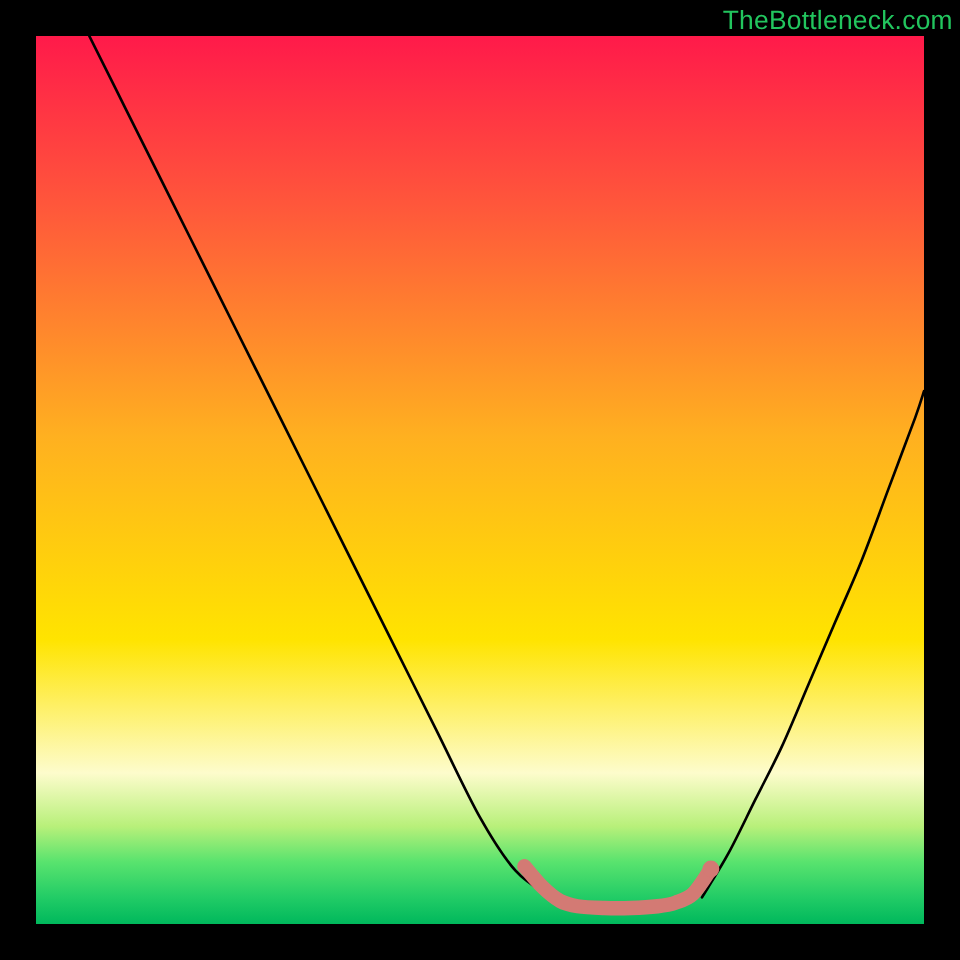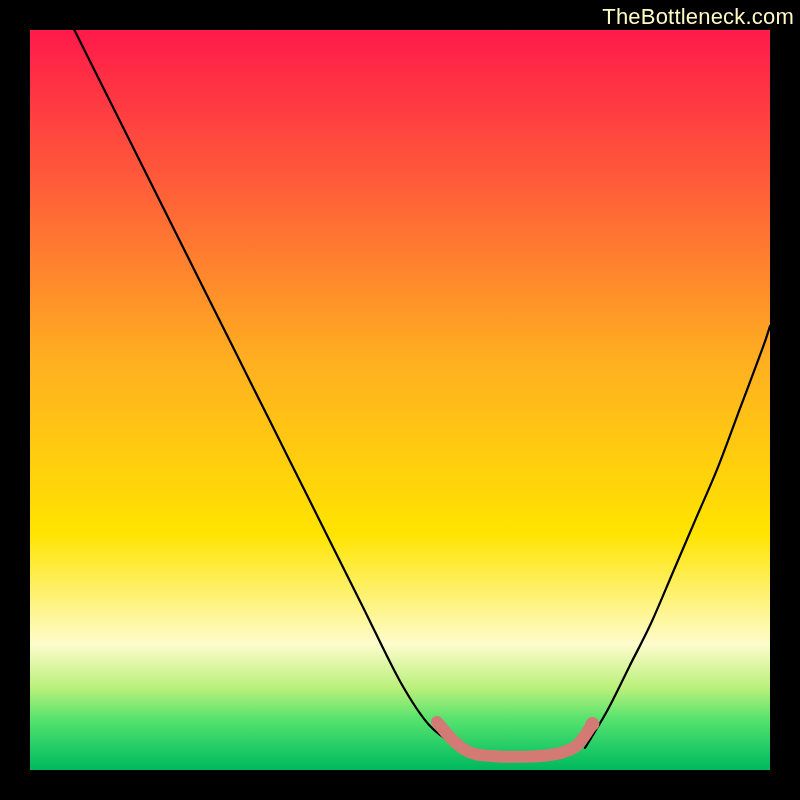--- a/index.html
+++ b/index.html
@@ -14,21 +14,21 @@
   .outer {
     position: relative;
     width: 800px;
     height: 800px;
     background: #000;
   }
   .watermark {
     position: absolute;
     top: 4px;
     right: 6px;
-    color: #fef9c3;
+    color: #22c55e;
     font-size: 22px;
     font-weight: 400;
     letter-spacing: 0.2px;
     z-index: 20;
     user-select: none;
     margin-left: 34px;
   }
   .plot-area {
     position: absolute;
     left: 30px;

